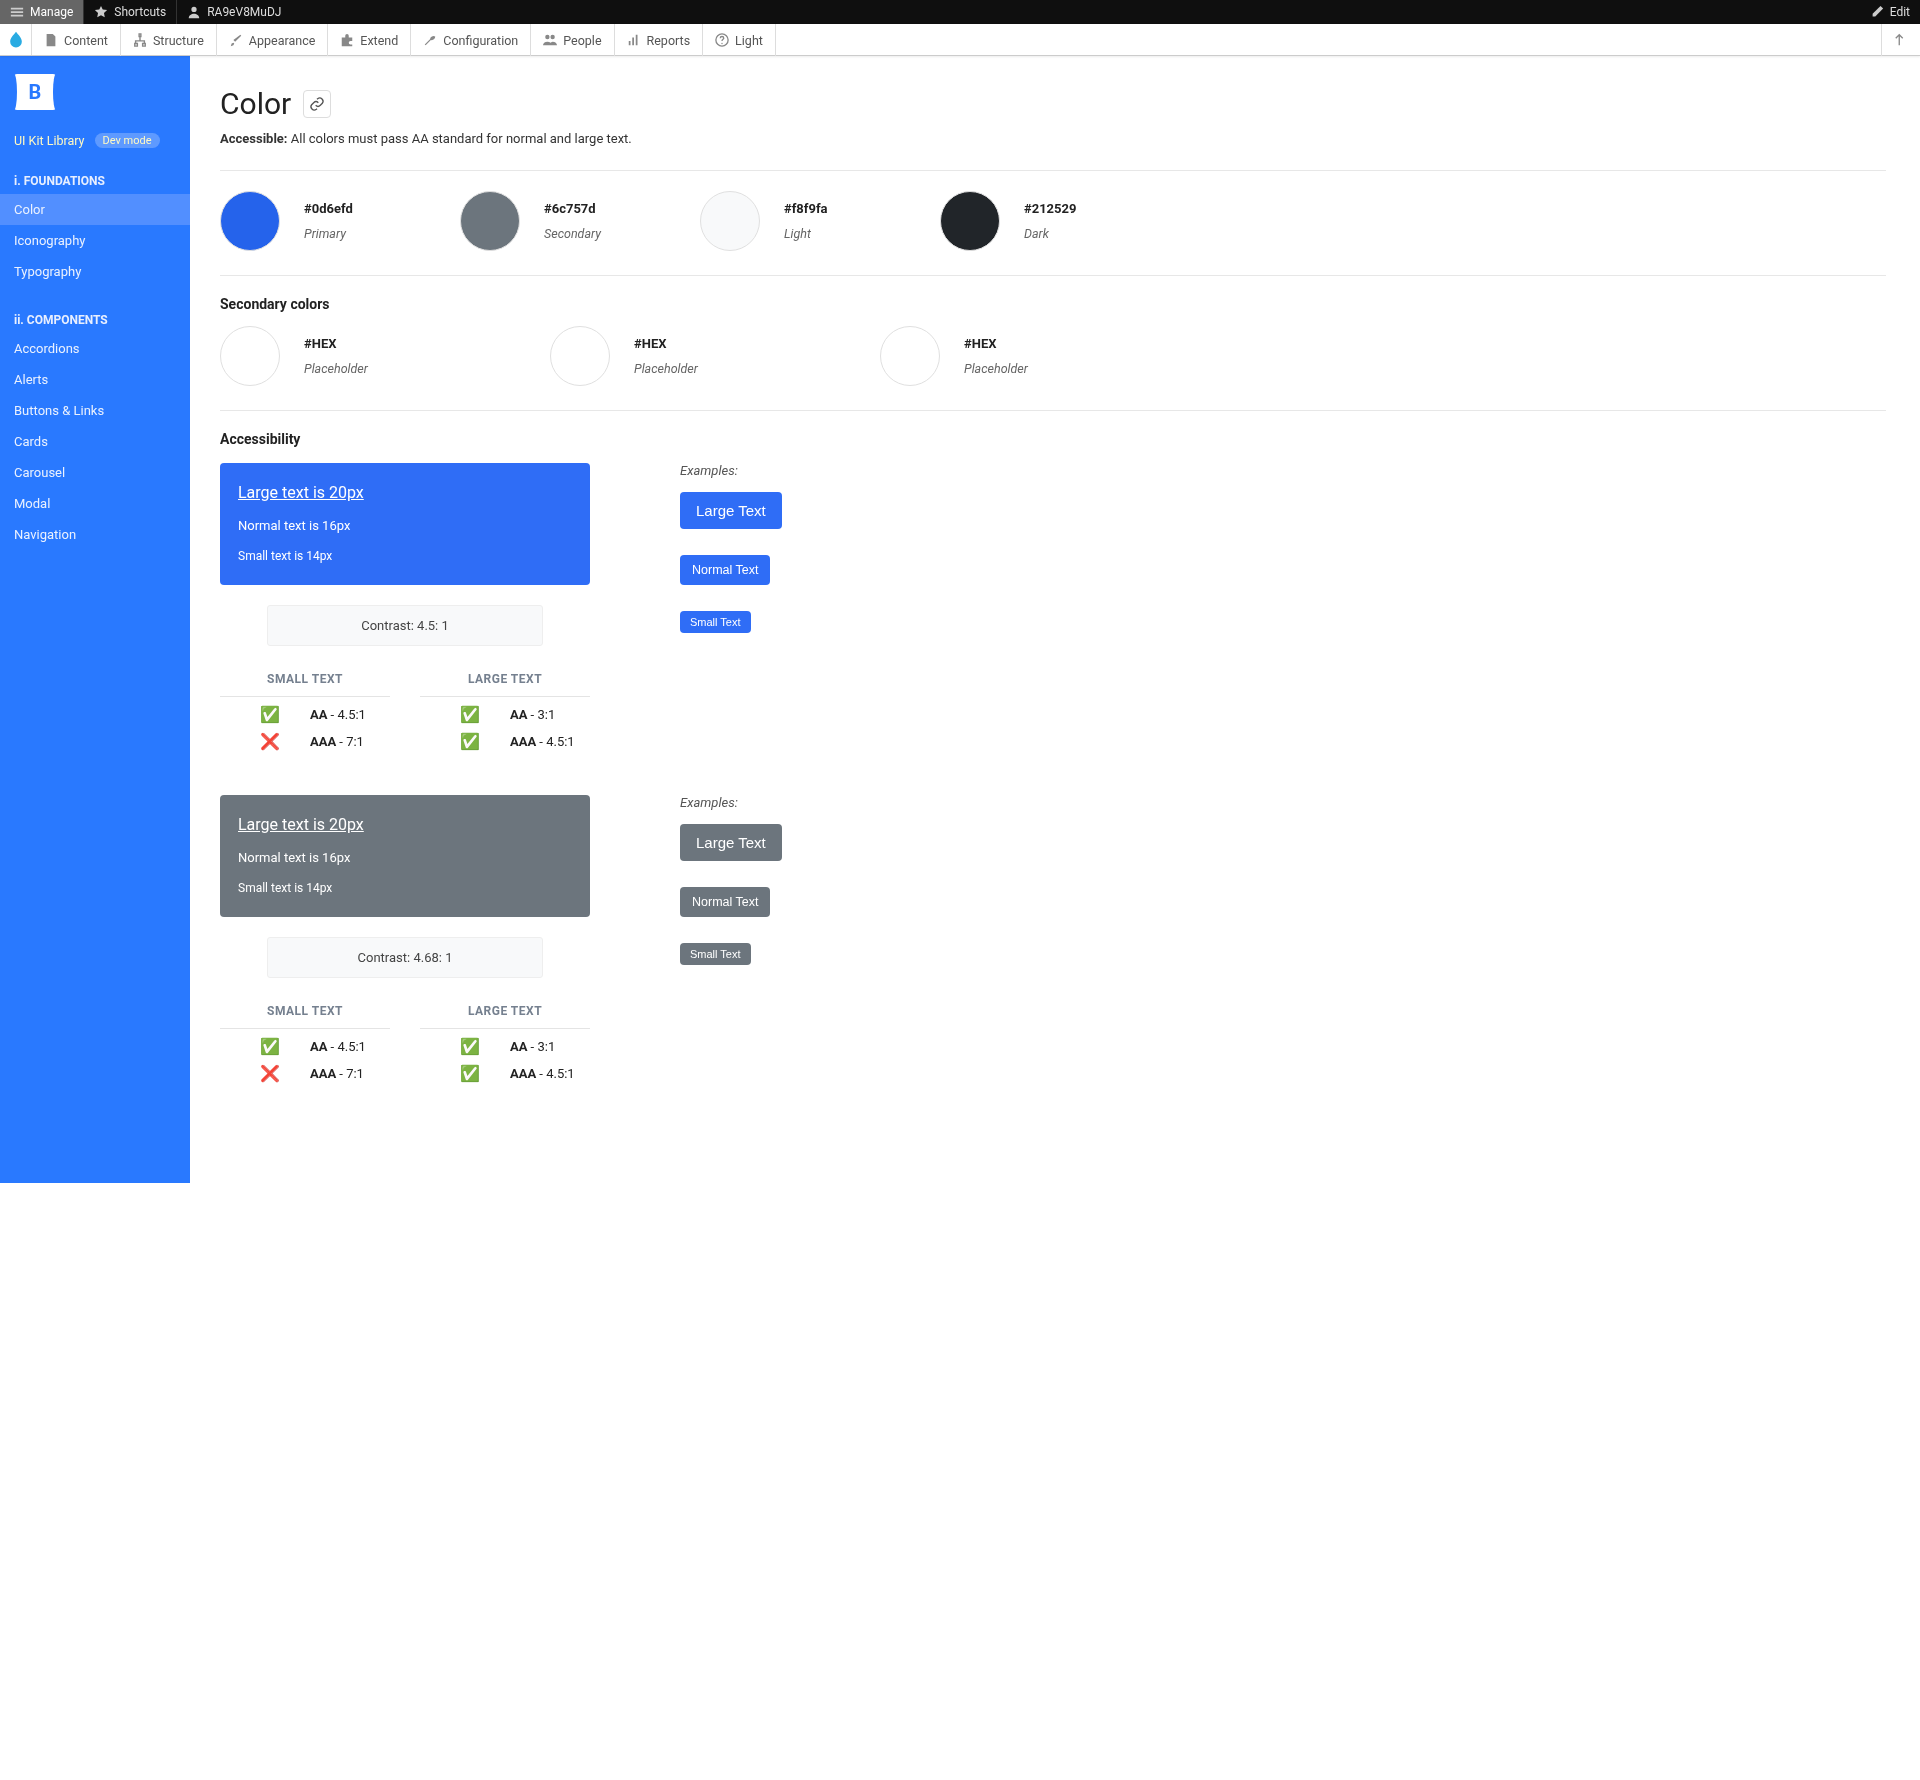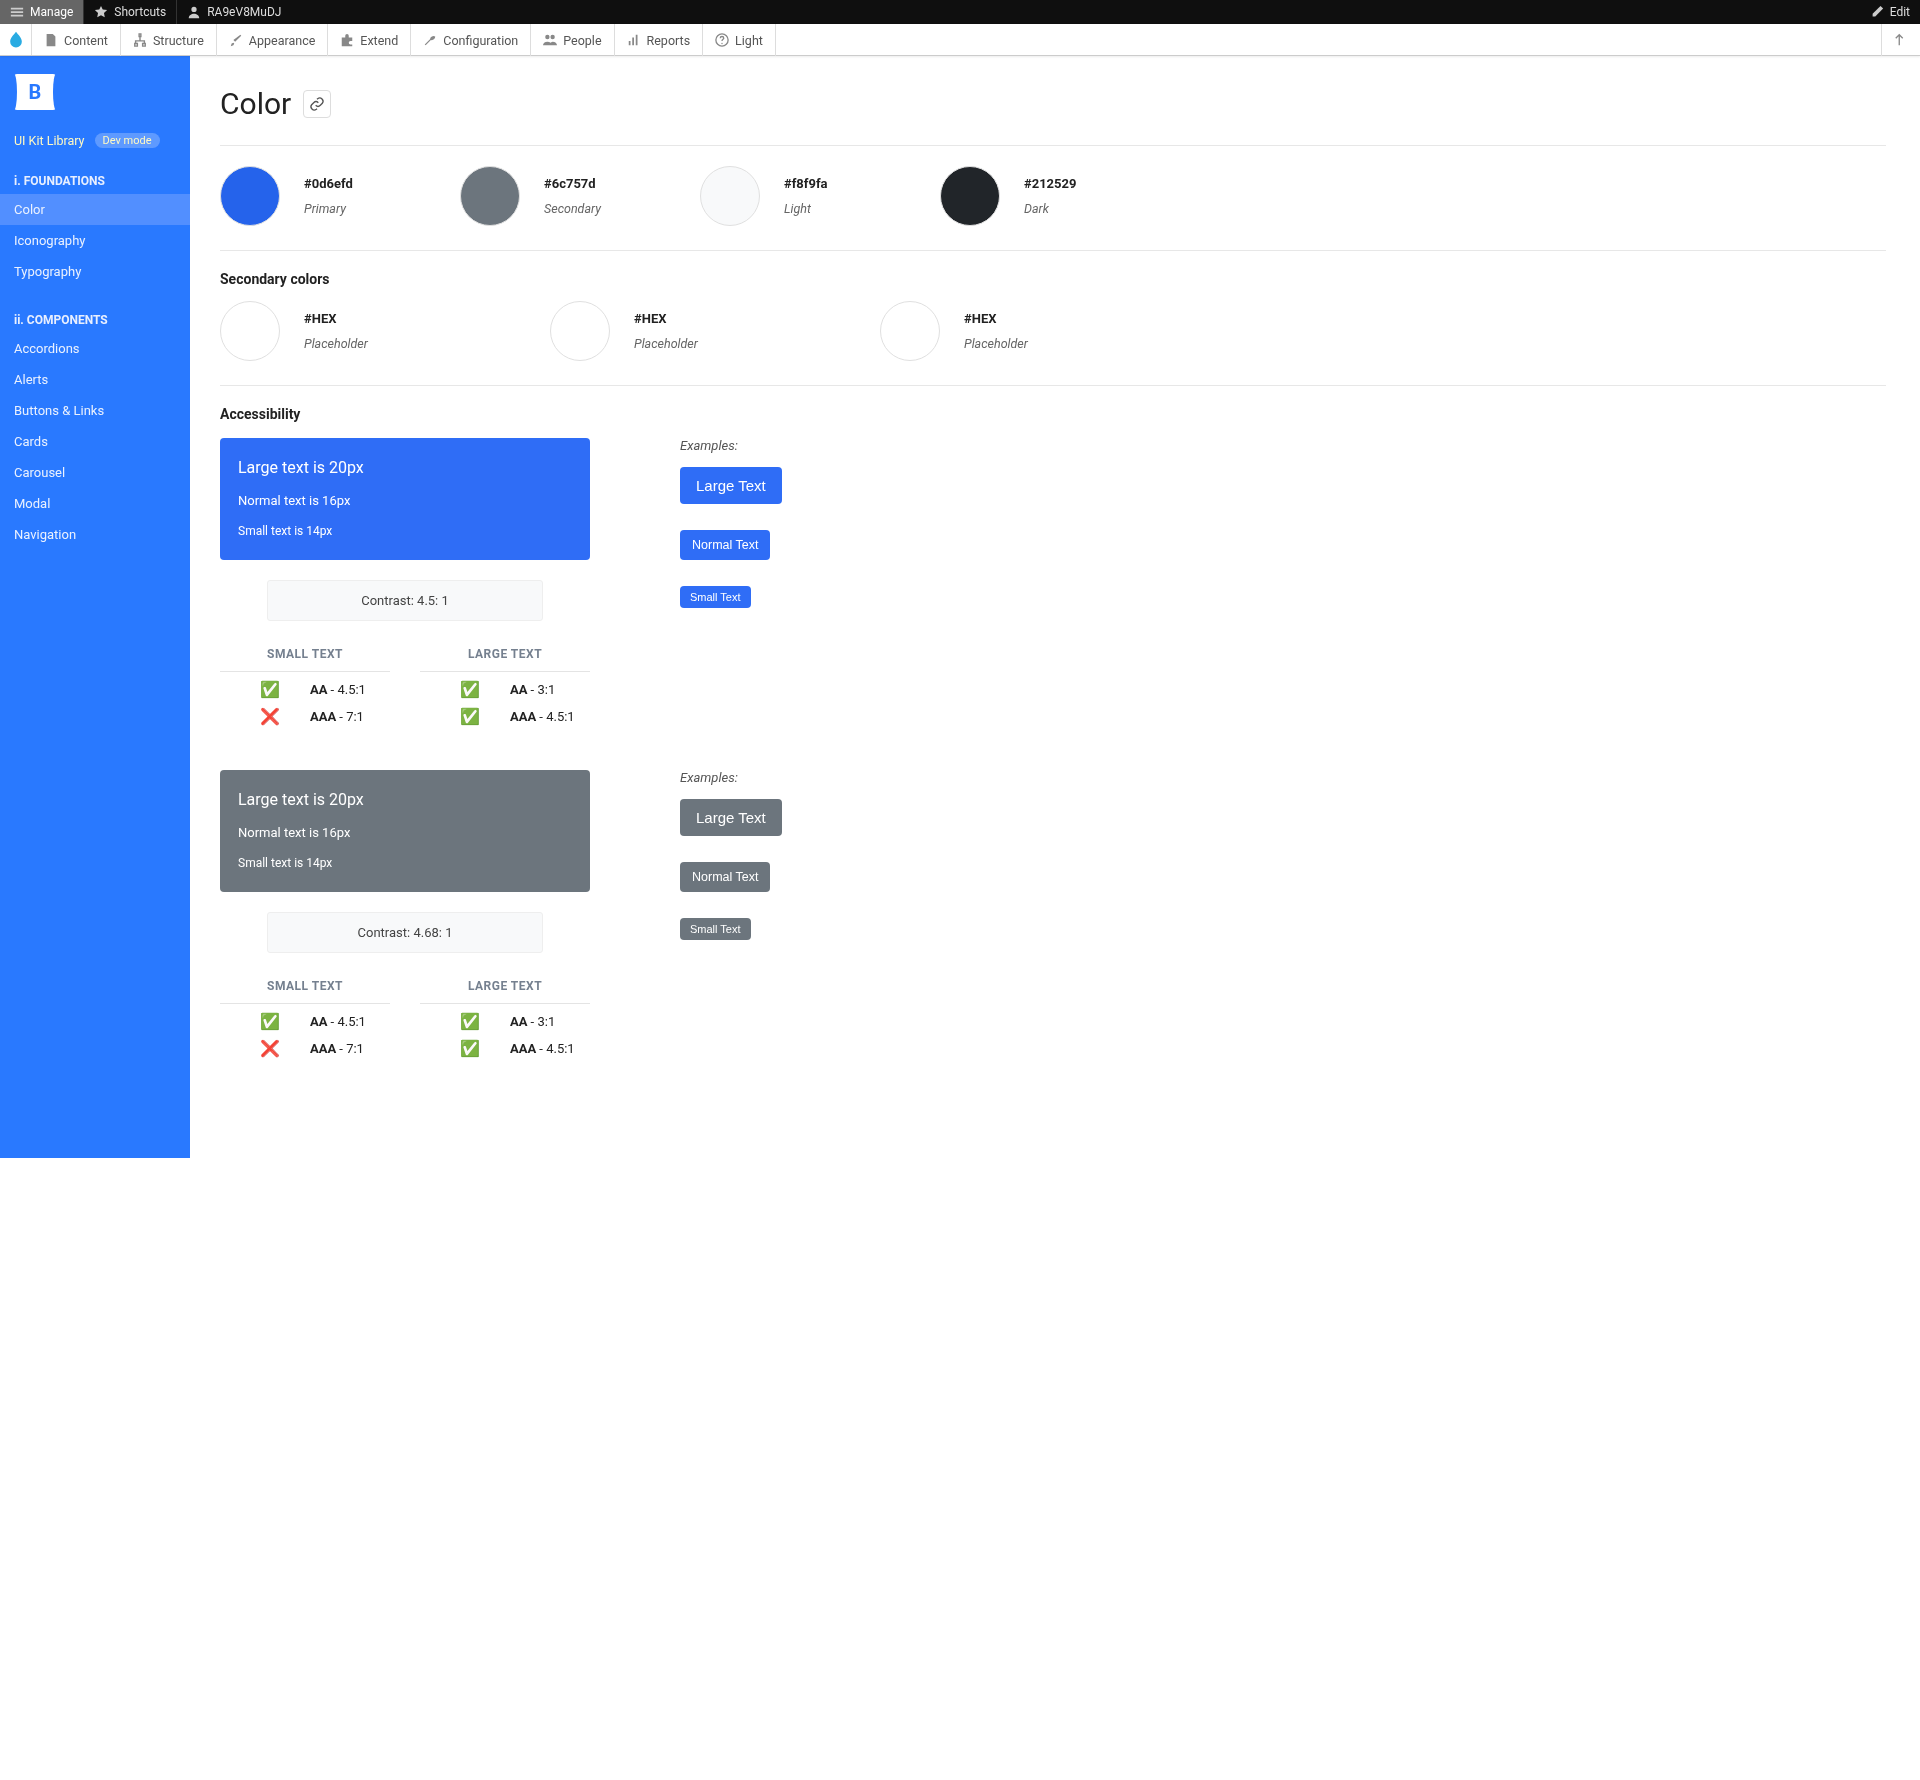--- a/index.html
+++ b/index.html
@@ -58,21 +58,21 @@
   .swatch { display:flex; align-items:center; gap:24px; min-width:210px; }
   .circle { width:60px; height:60px; border-radius:50%; border:1px solid #e0e0e0; }
   .sw-label .hex { font-weight:700; font-size:13px; }
   .sw-label .role { font-style:italic; color:#656565; font-size:12.5px; margin-top:10px; display:block;}
 
   .swatchrow.secondary .swatch { min-width:300px; }
 
   
   .accblock { display:flex; gap:90px; margin-top:16px; align-items:flex-start;}
   .texbox { width:370px; border-radius:4px; padding:20px 18px 22px; color:#fff; }
-  .texbox .lg { font-size:16px; }
+  .texbox .lg { font-size:16px;text-decoration:underline; }
   .texbox .nm { font-size:13px; margin-top:16px;}
   .texbox .sm { font-size:12px; margin-top:16px;}
 
   .contrastbox { width:276px; margin:20px auto 0; background:#f8f9fa; border:1px solid #eee; border-radius:3px; text-align:center; padding:12px 0; font-size:13px; color:#444;}
   .cols2 { display:flex; gap:30px; margin-top:26px; }
   .col { flex:1; }
   .col h4 { text-align:center; color:#75808f; font-size:12px; letter-spacing:.5px; font-weight:700; padding-bottom:10px; border-bottom:1px solid #e4e4e4;}
   .passrow { display:flex; align-items:center; gap:30px; padding:8px 0 0 40px; font-size:13px;}
   .passrow .mark { font-size:16px; }
   .passrow .lbl b { font-weight:700; }
@@ -214,20 +214,21 @@
   <main class="main">
     <h1 class="title">
       <span>Color</span>
       <span class="linkbox">
         <svg viewBox="0 0 24 24">
             <path d="M10 14a5 5 0 007 0l3-3a5 5 0 00-7-7l-1 1M14 10a5 5 0 00-7 0l-3 3a5 5 0 007 7l1-1"></path>
           </svg>
       </span>
     </h1>
 
+    <p class="lead" style="margin-top:10px"><b>Accessible:</b><span> All colors must pass AA standard for normal and large text.</span></p>
 
     <hr class="rule">
 
     <div class="swatchrow" id="primary-swatches">
         <div class="swatch">
           <div class="circle" style="background:#2563eb"></div>
           <div class="sw-label">
             <div class="hex">#0d6efd</div>
             <span class="role">Primary</span>
           </div>

